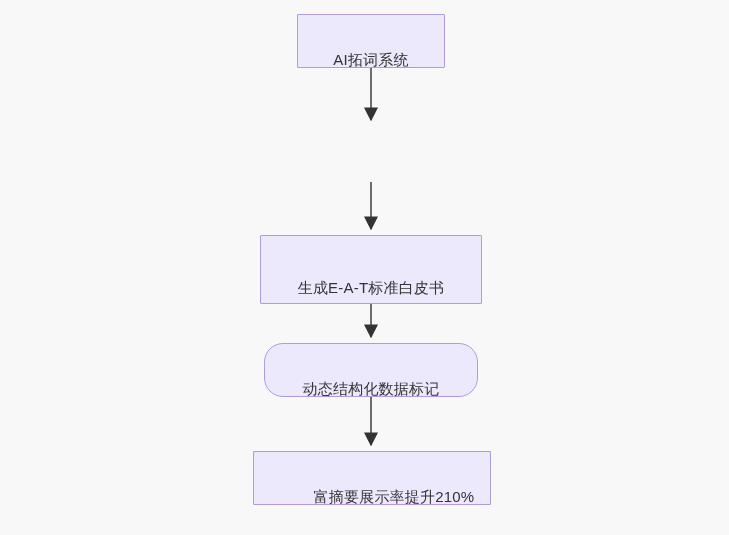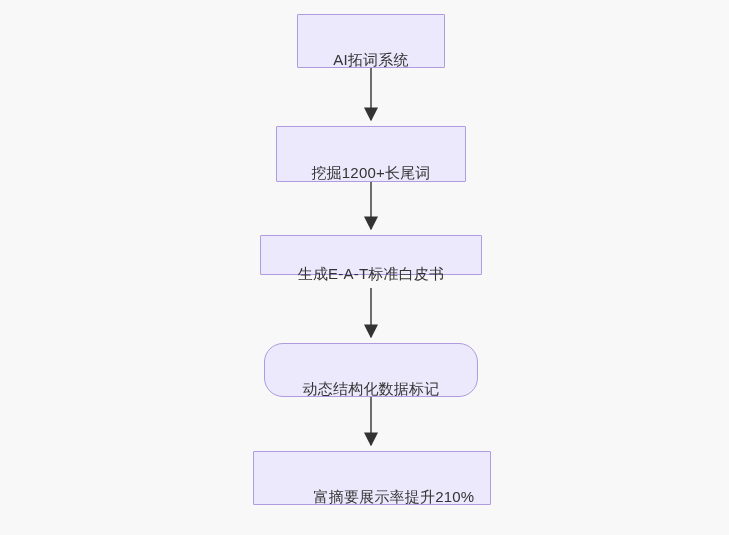--- a/index.html
+++ b/index.html
@@ -68,25 +68,22 @@
     </g>
     <g>
       <line x1="371" y1="397" x2="371" y2="445" stroke="#6d6d6d" stroke-width="2" marker-end="url(#arrowhead)"></line>
     </g>
   </svg>
 
   <div class="node" id="node-1" style="left: 297px; top: 14px; width: 148px; height: 54px;">
     <span class="node-label">AI拓词系统</span>
   </div>
 
-  <div class="node" id="node-2" style="left: 276px; top: 126px; width: 190px; height: 56px;">
-    <span class="node-label">挖掘1200+长尾词</span>
-  </div>
 
-  <div class="node" id="node-3" style="left: 260px; top: 235px; width: 222px; height: 40px;">
+  <div class="node" id="node-3" style="left: 260px; top: 235px; width: 222px; height: 69px;">
     <span class="node-label">生成E-A-T标准白皮书</span>
   </div>
 
   <div class="node" id="node-4" style="left: 264px; top: 343px; width: 214px; height: 54px; border-radius: 19px;">
     <span class="node-label">动态结构化数据标记</span>
   </div>
 
   <div class="node" id="node-5" style="left: 253px; top: 451px; width: 238px; height: 54px; padding-left: 44px;">
     <span class="node-label">富摘要展示率提升210%</span>
   </div>

